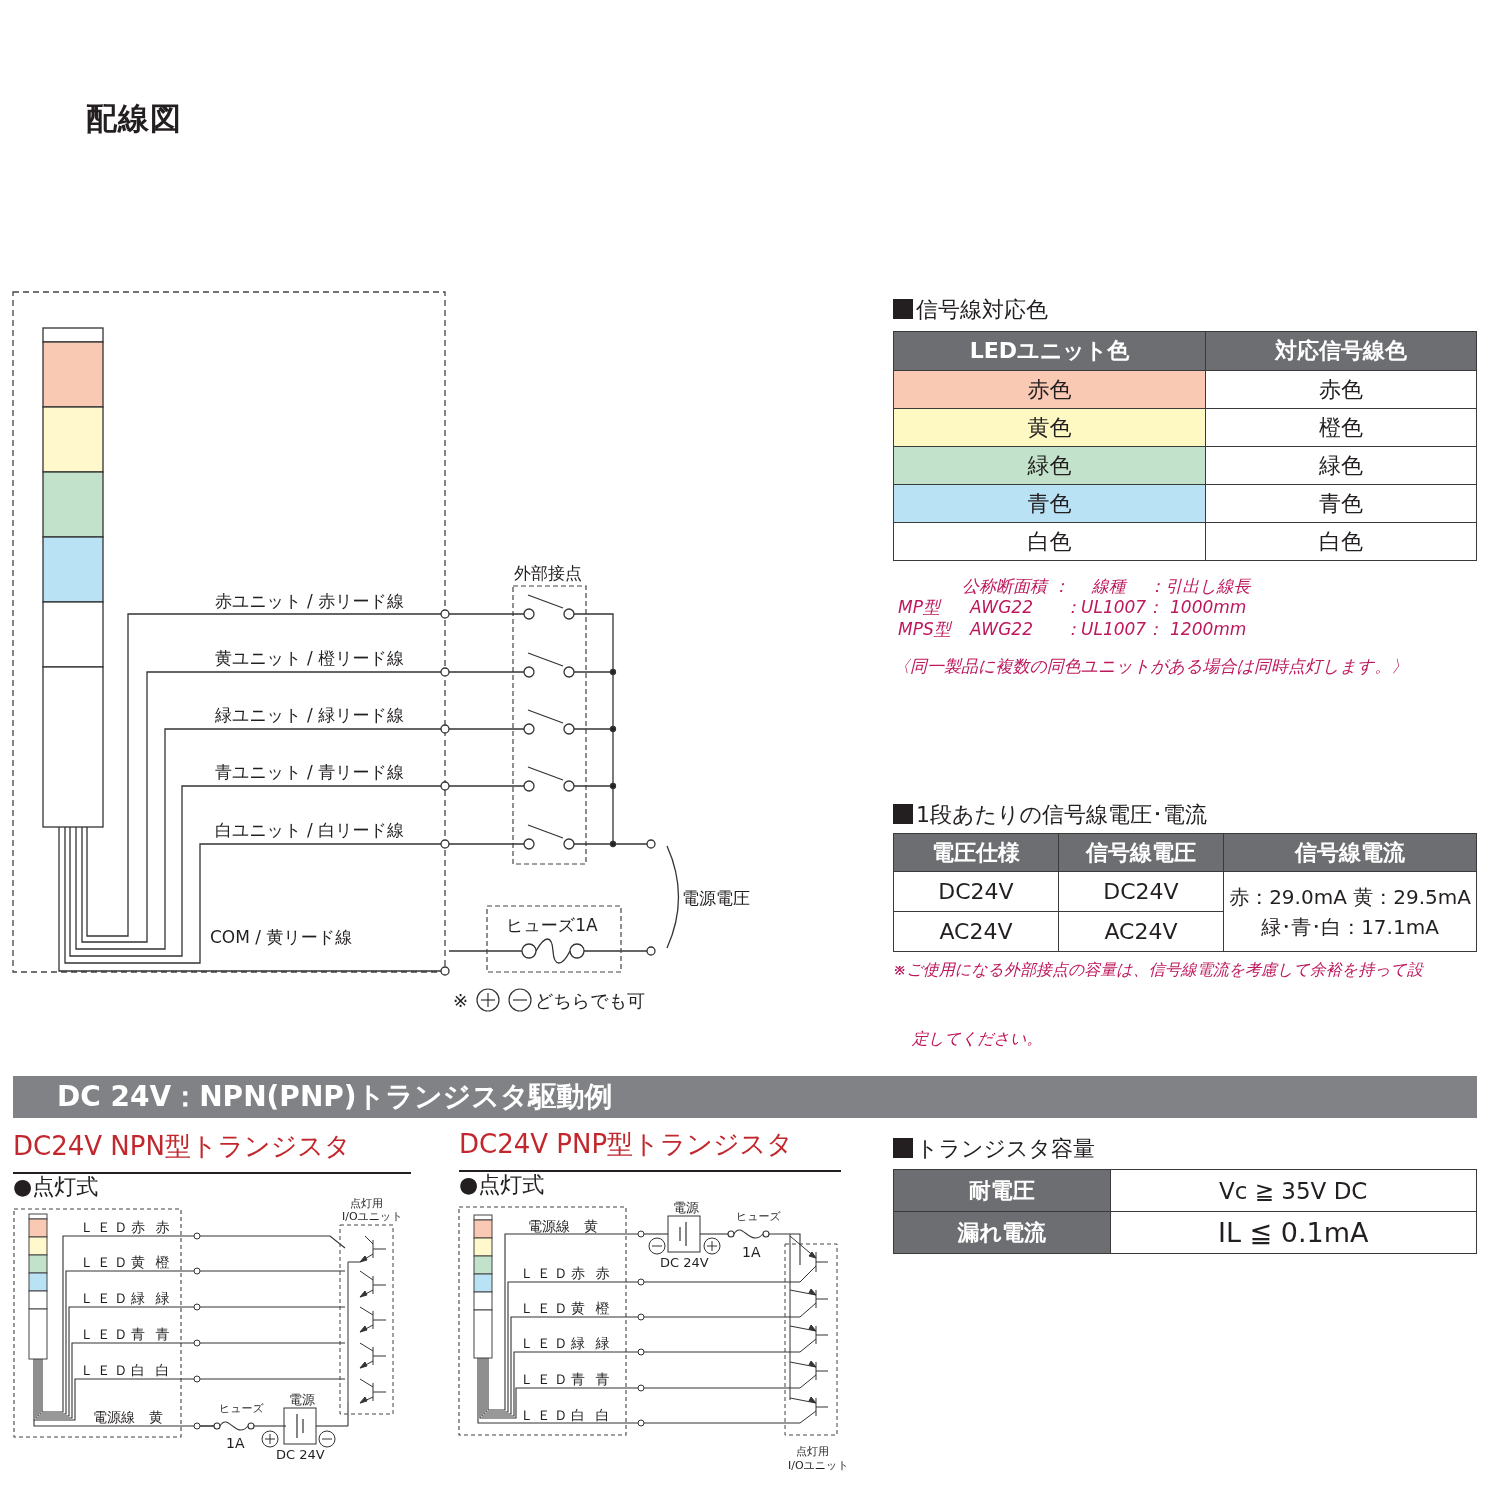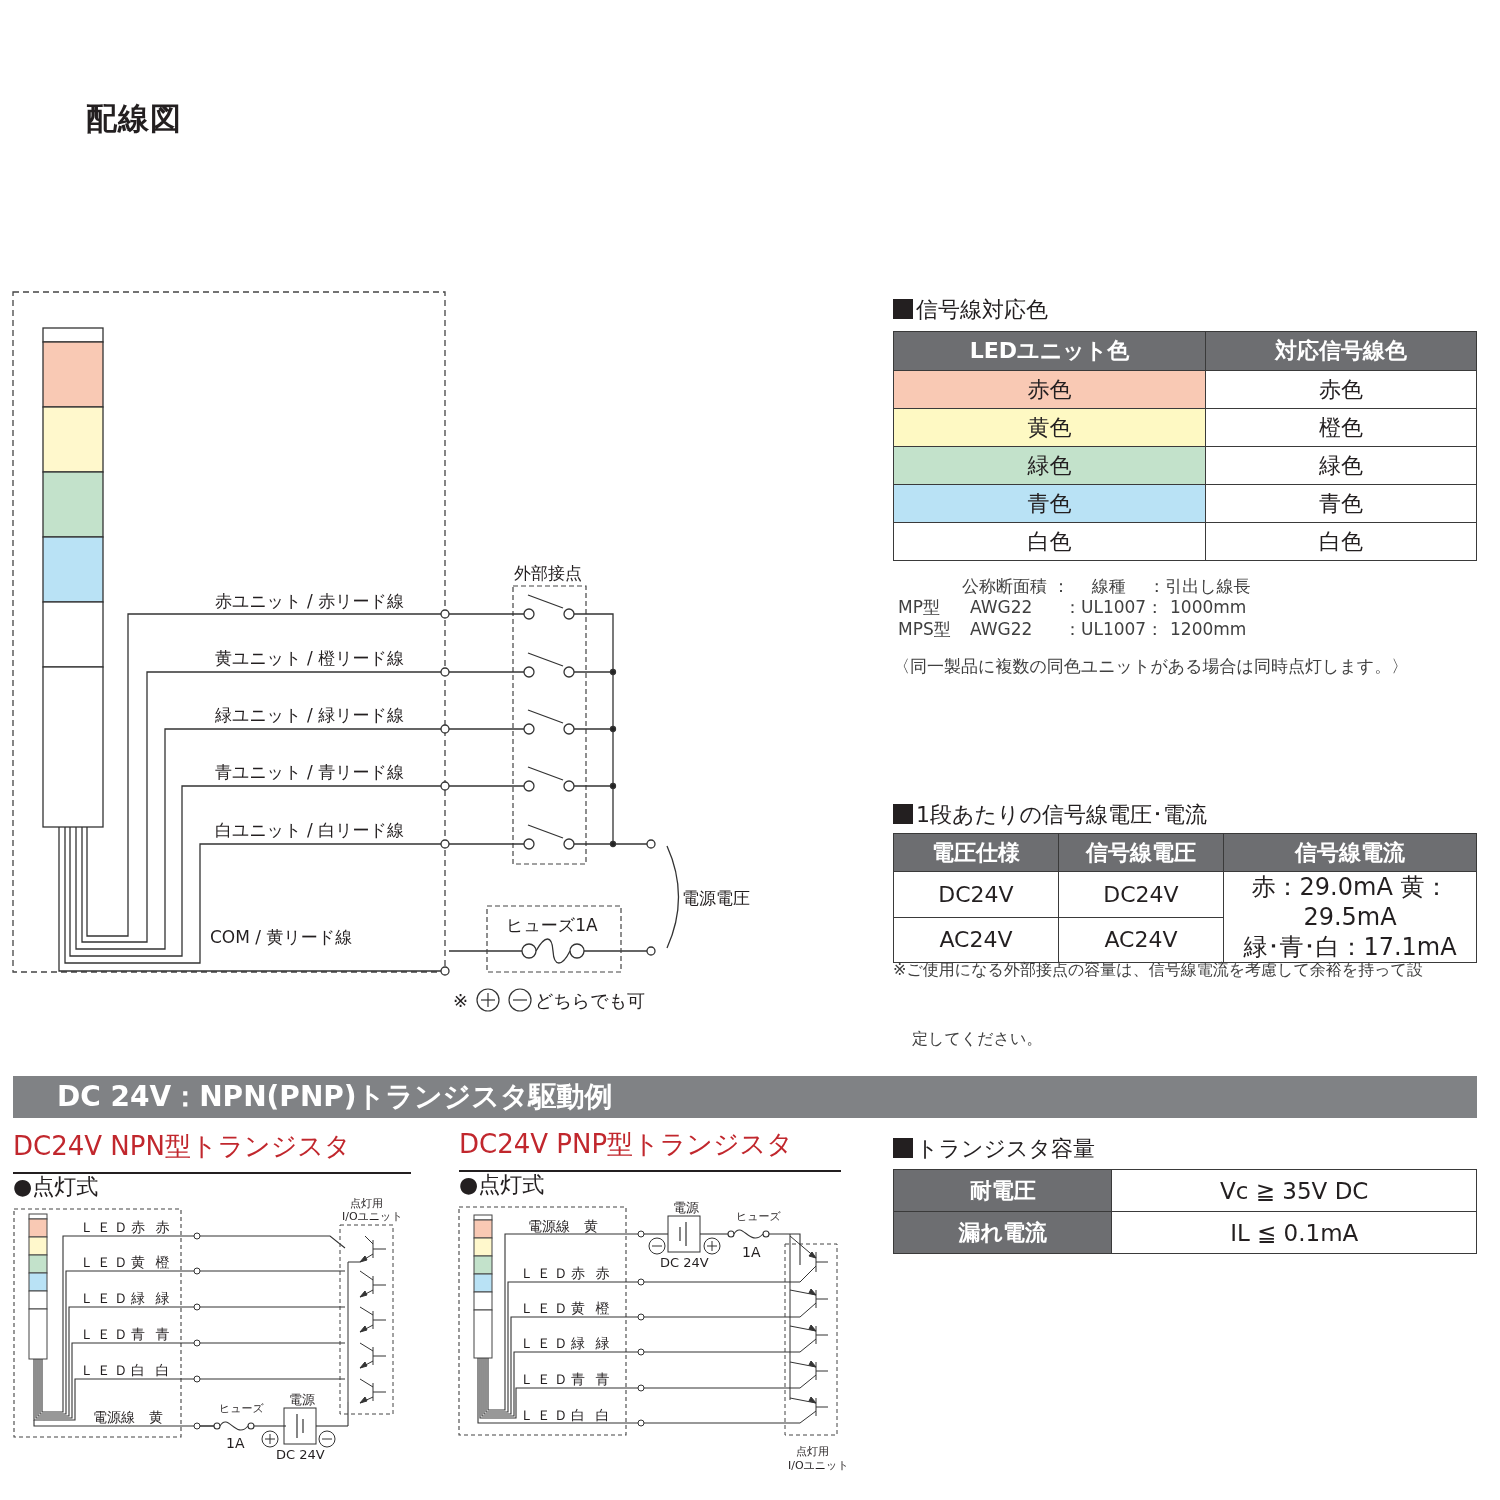--- a/index.html
+++ b/index.html
@@ -4,21 +4,21 @@
 <style>
   html,body{margin:0;padding:0;background:#fff;}
   body{width:1500px;height:1500px;position:relative;overflow:hidden;font-family:"DejaVu Sans","Liberation Sans",sans-serif;color:#231f20;}
   .abs{position:absolute;}
   .title{left:86px;top:98px;font-size:31px;font-weight:bold;letter-spacing:1px;}
   .sec-h{font-size:22px;color:#231f20;white-space:nowrap;}
   .sec-h .sq{display:inline-block;width:20px;height:20px;background:#231f20;margin-right:3px;vertical-align:-2px;}
   table.spec{border-collapse:collapse;position:absolute;}
   table.spec td, table.spec th{border:1.5px solid #3a3a3a;text-align:center;padding:0;font-size:22px;font-weight:normal;color:#231f20;margin-top:23px;}
   table.spec th{background:#6d6e71;color:#fff;font-weight:bold;font-size:22px;}
-  .note{font-size:17px;color:#404040;white-space:nowrap;line-height:21px;}
+  .note{font-size:17px;color:#be185d;white-space:nowrap;line-height:21px;font-style:italic;}
   .banner{left:13px;top:1076px;width:1464px;height:42px;background:#808285;color:#fff;font-size:28px;font-weight:bold;line-height:42px;}
   .banner span{margin-left:44px;}
   .red-h{font-size:26px;color:#c1272d;white-space:nowrap;border-bottom:2px solid #231f20;padding-bottom:8px;}
   .sub-h{font-size:22px;white-space:nowrap;}
   svg text{font-family:"DejaVu Sans","Liberation Sans",sans-serif;fill:#231f20;}
 </style>
 </head>
 <body>
 
 <div class="abs title">配線図</div>
@@ -185,21 +185,21 @@
 <table class="spec" style="left:893px;top:833px;width:584px">
   <tbody>
       <tr style="height:38px">
     <th style="width:164px">電圧仕様</th>
     <th style="width:164px">信号線電圧</th>
     <th>信号線電流</th>
   </tr>
   <tr style="height:40px">
     <td>DC24V</td>
     <td>DC24V</td>
-    <td rowspan="2" style="font-size:24px;line-height:30px">
+    <td rowspan="2" style="font-size:20px;line-height:30px">
       <div>赤：29.0mA 黄：29.5mA</div>
       <div>緑･青･白：17.1mA</div>
     </td>
   </tr>
   <tr style="height:40px">
     <td>AC24V</td>
     <td>AC24V</td>
   </tr>
 </tbody>
   </table>
@@ -419,16 +419,16 @@
 
 <div class="abs sec-h" style="left:893px;top:1134px"><span class="sq"></span><span>トランジスタ容量</span></div>
 <table class="spec" style="left:893px;top:1169px;width:584px">
   <tbody>
   <tr style="height:42px">
     <th>耐電圧</th>
     <td style="font-size:23px">Vc ≧ 35V DC</td>
   </tr>
   <tr style="height:42px">
     <th>漏れ電流</th>
-    <td style="font-size:23px">IL ≦ 0.1mA</td>
+    <td style="font-size:27px">IL ≦ 0.1mA</td>
   </tr>
 </tbody>
   </table>
 
 </body></html>

